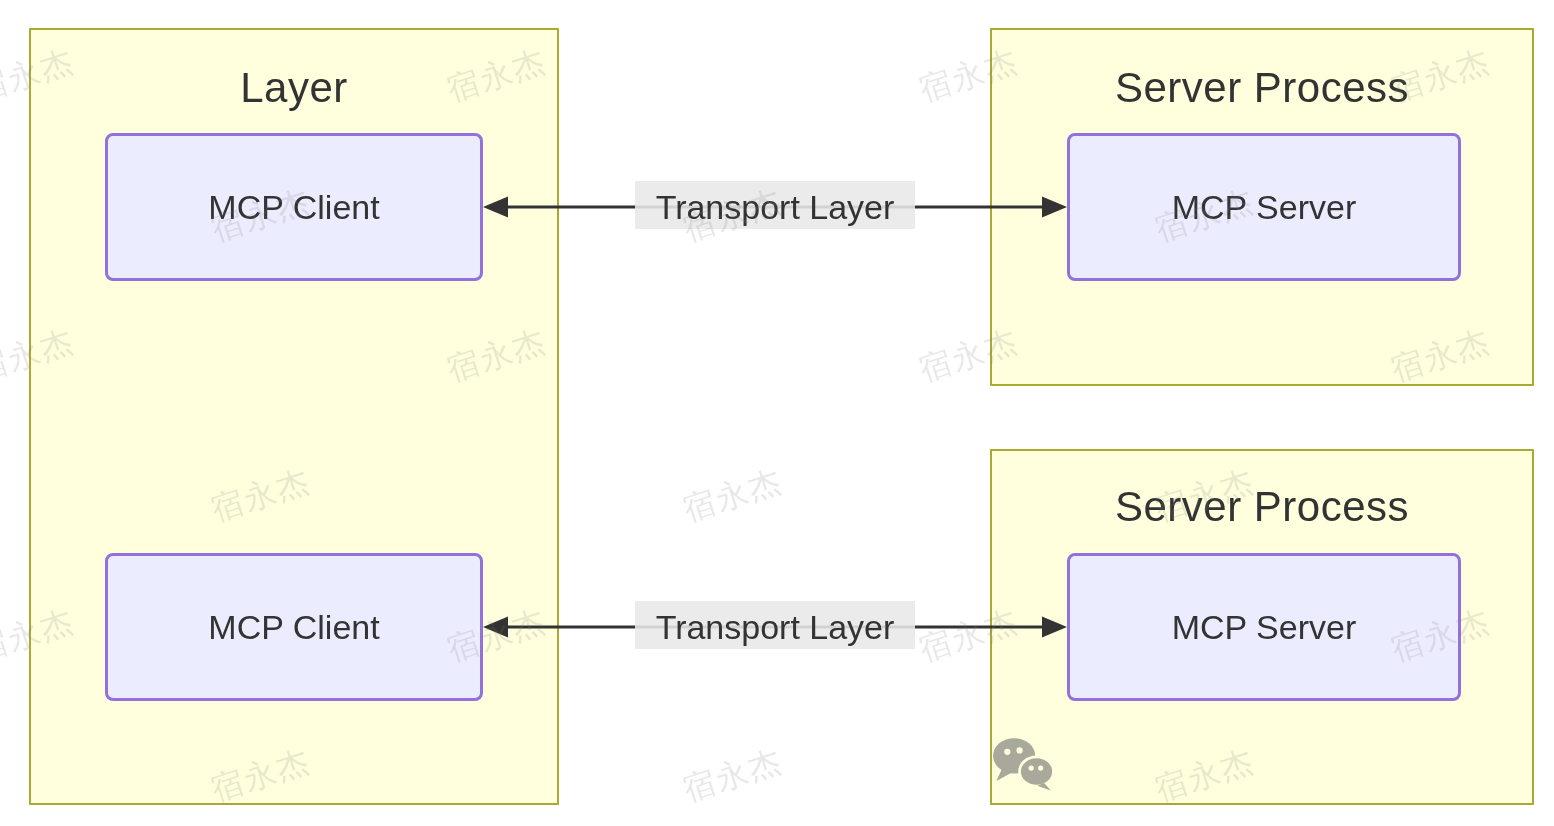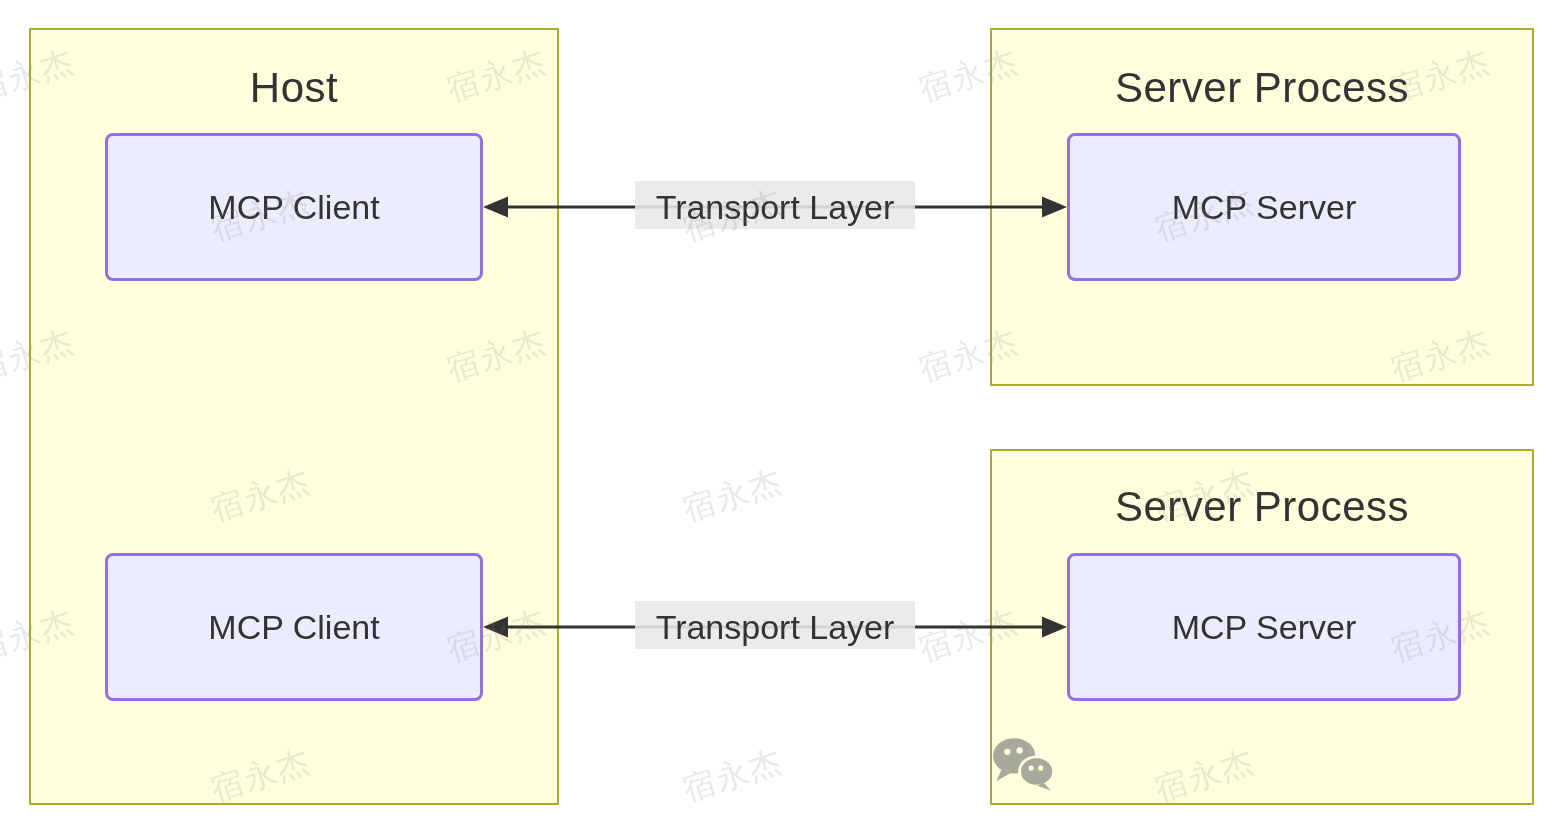--- a/index.html
+++ b/index.html
@@ -105,21 +105,21 @@
     white-space: nowrap;
     user-select: none;
   }
 </style>
 </head>
 <body>
 
 <div class="canvas">
 
   <div class="cluster cluster-host">
-    <div class="cluster-title">Host</div>
+    <div class="cluster-title">Layer</div>
   </div>
 
   <div class="cluster cluster-sp1">
     <div class="cluster-title">Server Process</div>
   </div>
   <div class="cluster cluster-sp2">
     <div class="cluster-title">Server Process</div>
   </div>
 
   <div class="node node-client1">MCP Client</div>

